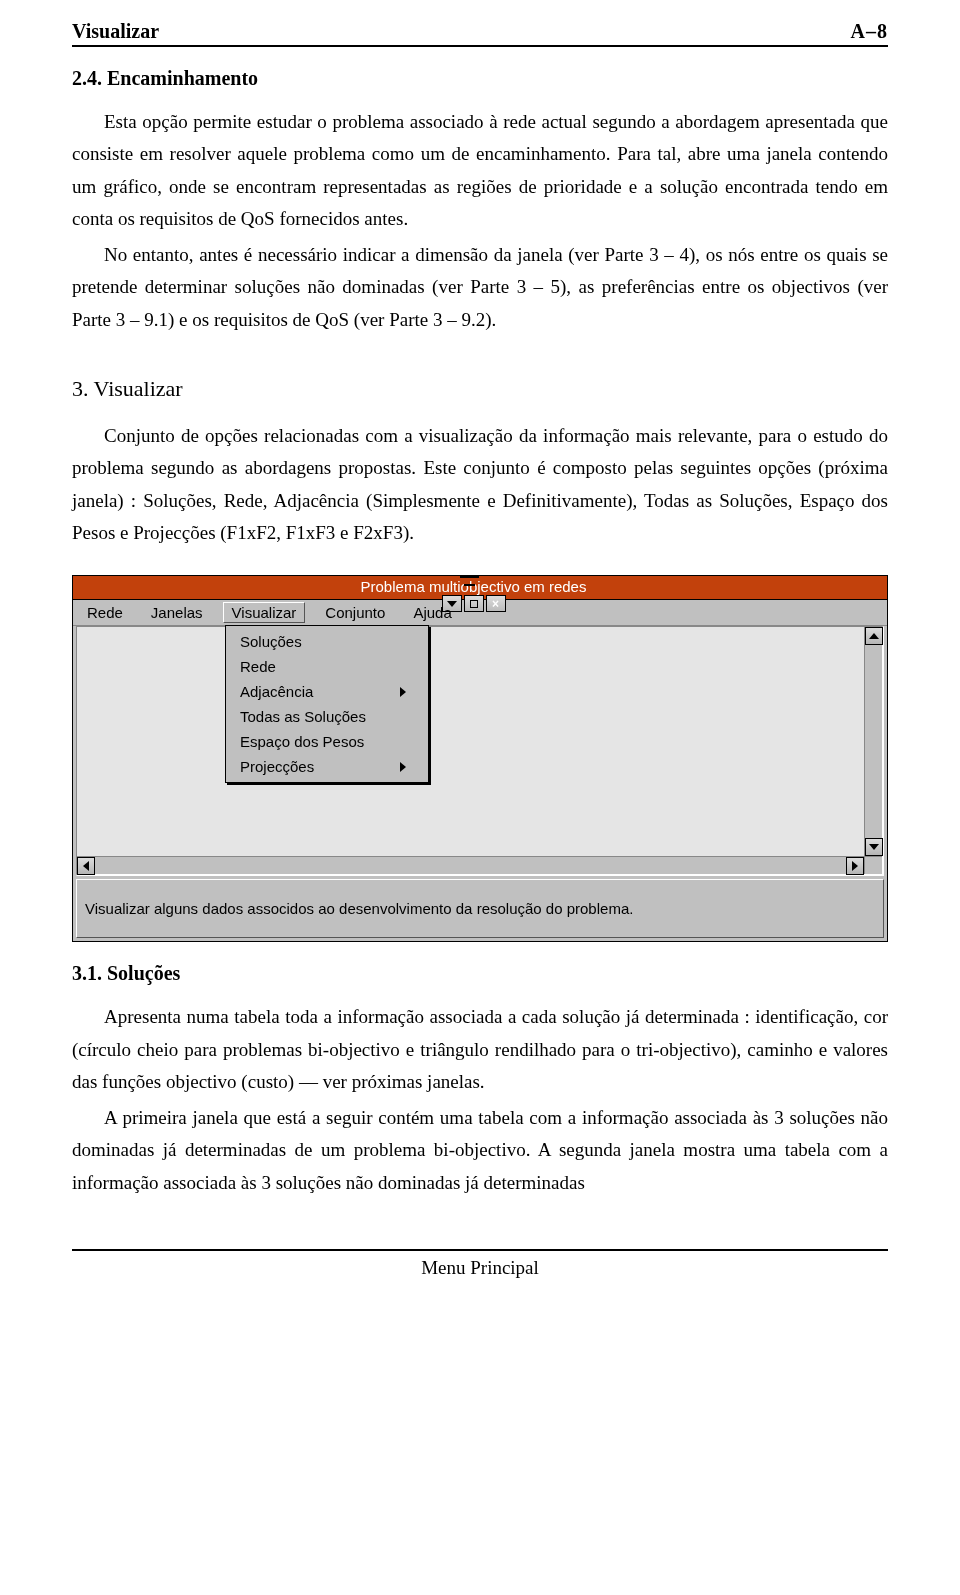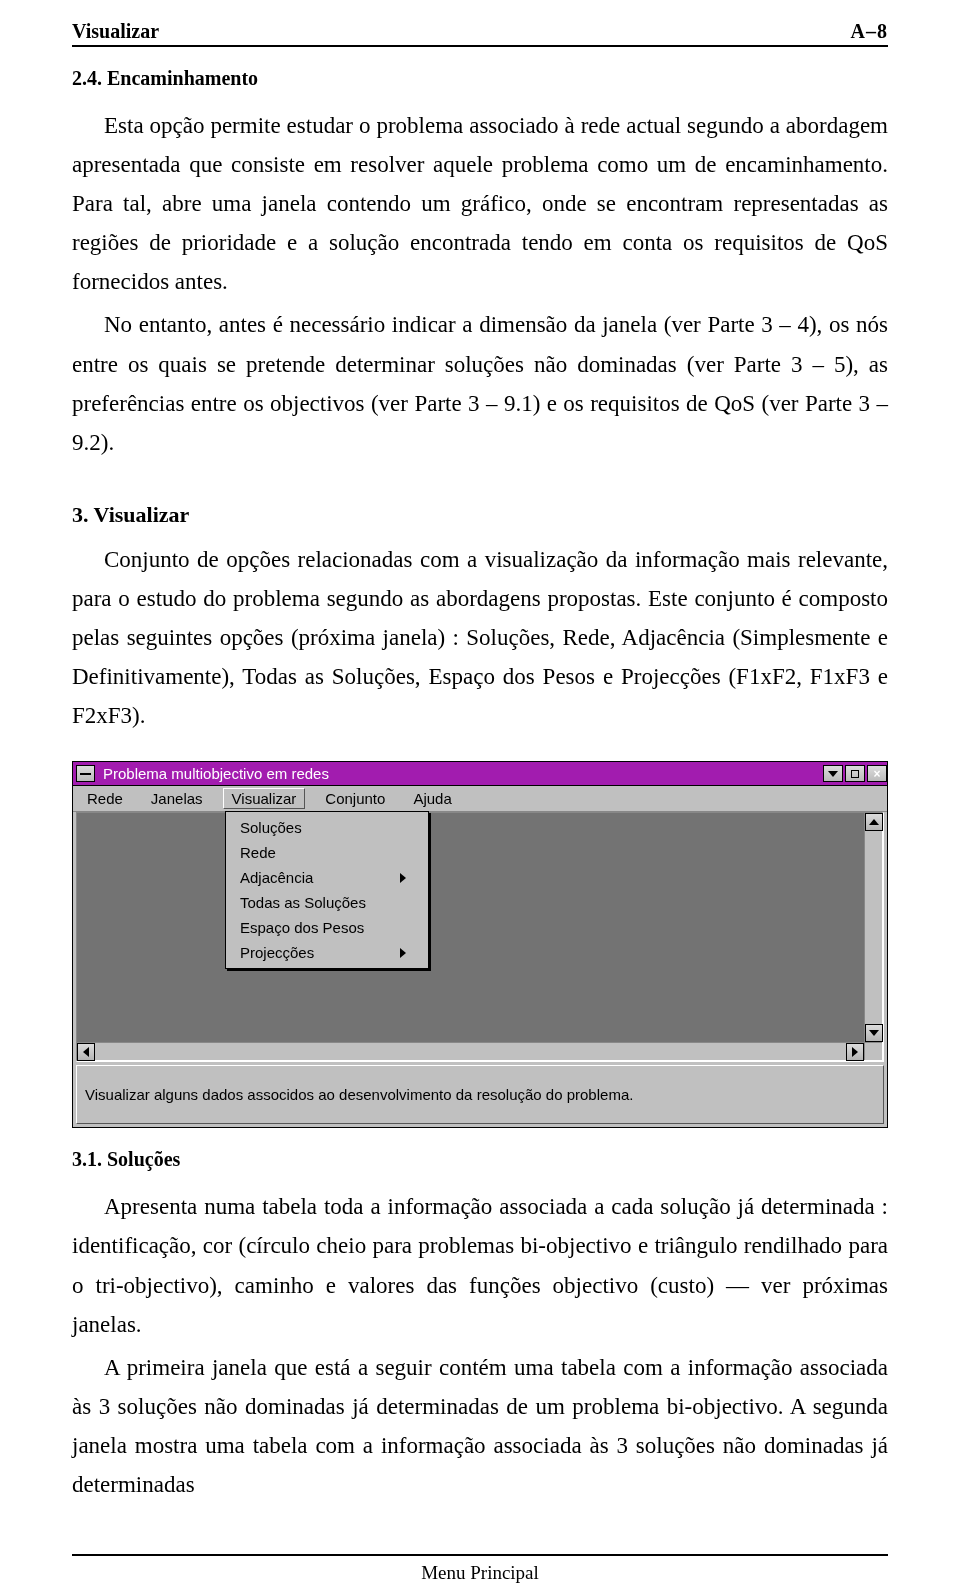--- a/index.html
+++ b/index.html
@@ -24,48 +24,49 @@
     border-bottom: 2px solid #000;
   }
   .top-header .right { letter-spacing: 1px; }
   .section-h {
     font-weight: bold;
     font-size: 20px;
     margin-top: 20px;
     margin-bottom: 16px;
   }
   .section-hbig {
-    font-weight: bold;
+    font-weight: normal;
     font-size: 22px;
     margin-top: 40px;
-    margin-bottom: 12px;
+    margin-bottom: 18px;
   }
   p.body {
-    font-size: 23px;
+    font-size: 19px;
     line-height: 1.7;
     text-align: justify;
     margin-bottom: 4px;
     text-indent: 32px;
   }
   .ui-window {
     margin: 26px 0 18px 0;
     background: #c0c0c0;
     border: 1px solid #000;
     font-family: "MS Sans Serif", Tahoma, Arial, sans-serif;
     font-size: 15px;
     color: #000;
   }
   .titlebar {
     display: flex;
     align-items: center;
-    background: #a21caf;
+    background: #c2410c;
     color: #fff;
     height: 24px;
-    padding: 0 0 0 3px;
+    padding: 0 16px 0 3px;
     border-bottom: 1px solid #000;
+    flex-direction: column;
   }
   .titlebar .sysbox {
     width: 19px; height: 17px;
     background: linear-gradient(#dcdcdc,#bbb);
     border: 1px solid #000;
     margin-right: 8px;
     position: relative;
   }
   .titlebar .sysbox::after{
     content:"";
@@ -91,21 +92,21 @@
   .menubar .mitem.selected {
     background: #c0c0c0;
     border: 1px solid #fff;
     border-right-color:#555; border-bottom-color:#555;
     padding: 1px 8px;
     margin: -2px -8px;
   }
   .client {
     position: relative;
     height: 250px;
-    background: #737373;
+    background: #e5e5e5;
     border-right: 2px solid #fff;
     border-bottom: 2px solid #fff;
     border-left: 1px solid #888;
     border-top: 1px solid #888;
     margin: 0 3px 3px 3px;
   }
   .dropdown {
     position: absolute;
     left: 148px;
     top: -2px;

